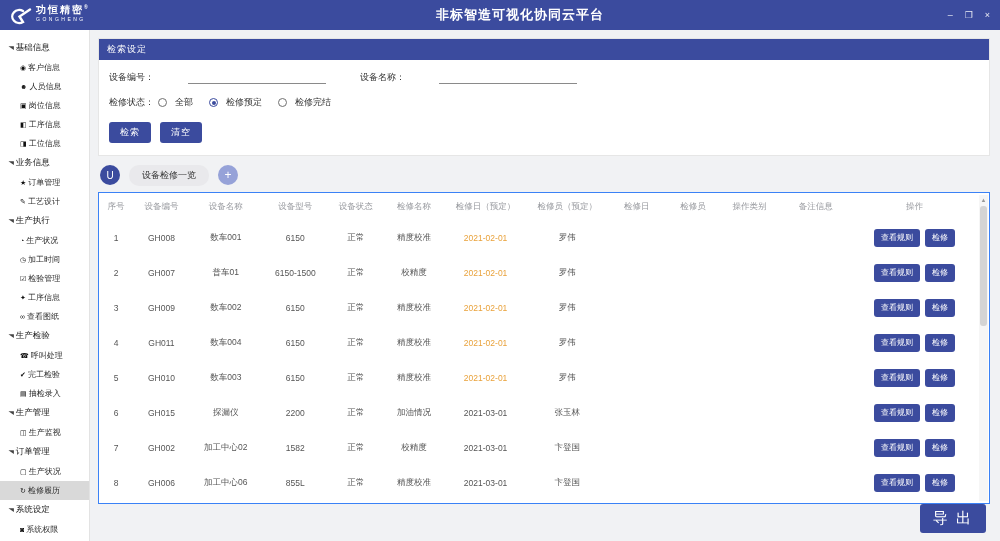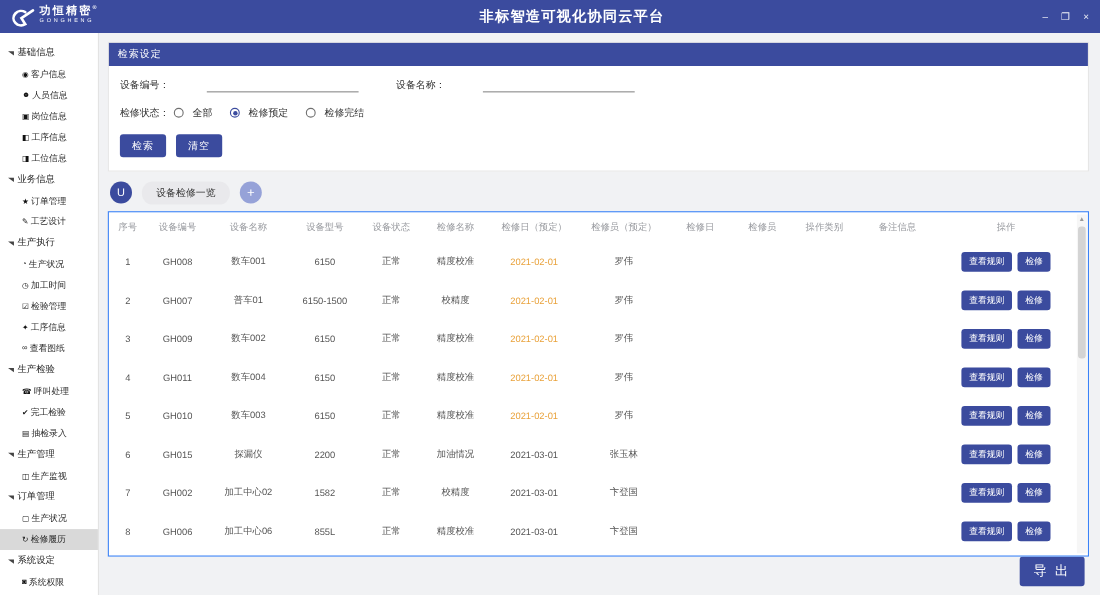--- a/index.html
+++ b/index.html
@@ -64,21 +64,21 @@
   th:nth-child(13){width:120px}
   .date-overdue { color:#e9a23b; }
   .op-btn { background:#3b4b9e; color:#fff; font-size:8px; padding:3.5px 7px; border-radius:3px; border:none; margin:0 2.5px; cursor:pointer; font-family:inherit; }
 
   .v-scroll { position:absolute; right:1px; top:2px; bottom:2px; width:9px; background:#f6f6f6; }
   .v-scroll-arrow { width:9px; height:10px; font-size:6px; color:#999; text-align:center; line-height:10px; cursor:pointer; }
   .v-scroll-thumb { width:7px; height:120px; margin:1px auto 0; background:#d4d4d4; border-radius:3px; cursor:pointer; }
 
   
   .footer-row { flex:0 0 34px; display:flex; justify-content:flex-end; align-items:center; padding:0 4px 8px; }
-  .export-btn { background:#3b4b9e; color:#fff; font-size:12px; padding:5px 13px; border-radius:3px; border:none; cursor:pointer; font-family:inherit; letter-spacing:2px; }
+  .export-btn { background:#3b4b9e; color:#fff; font-size:15px; padding:5px 13px; border-radius:3px; border:none; cursor:pointer; font-family:inherit; letter-spacing:2px; }
 </style>
 </head>
 <body>
 
 <div class="window">
 
   <div class="titlebar">
     <div class="logo">
       <svg width="24" height="18" viewBox="0 0 24 18">
         <path d="M15 3 A7 6.5 0 1 0 15 14 L11.5 8.5 L22 1.5" stroke="#ffffff" fill="none" stroke-width="2.4" stroke-linecap="round"></path>

